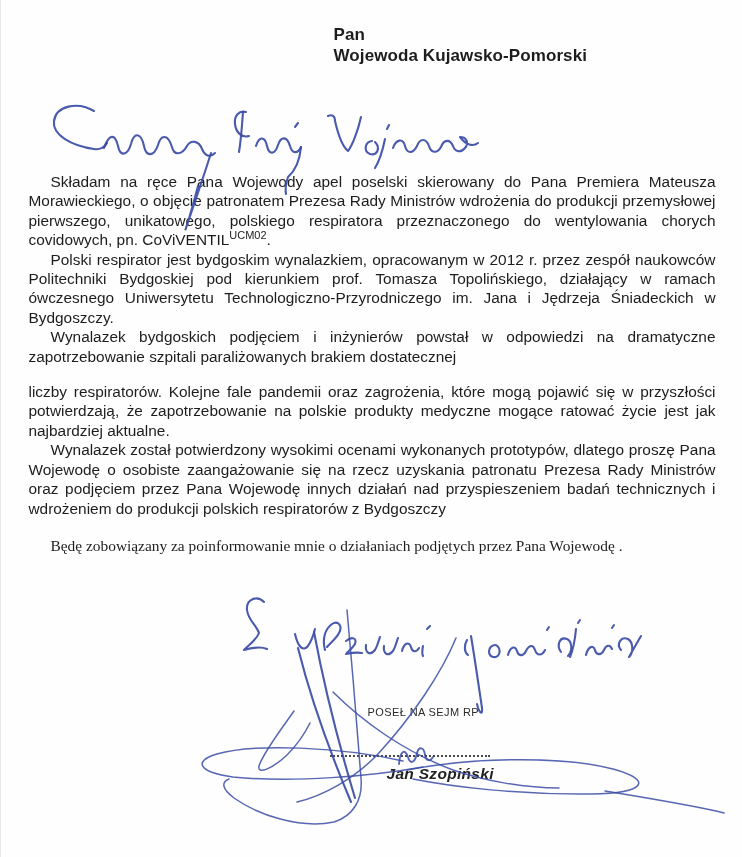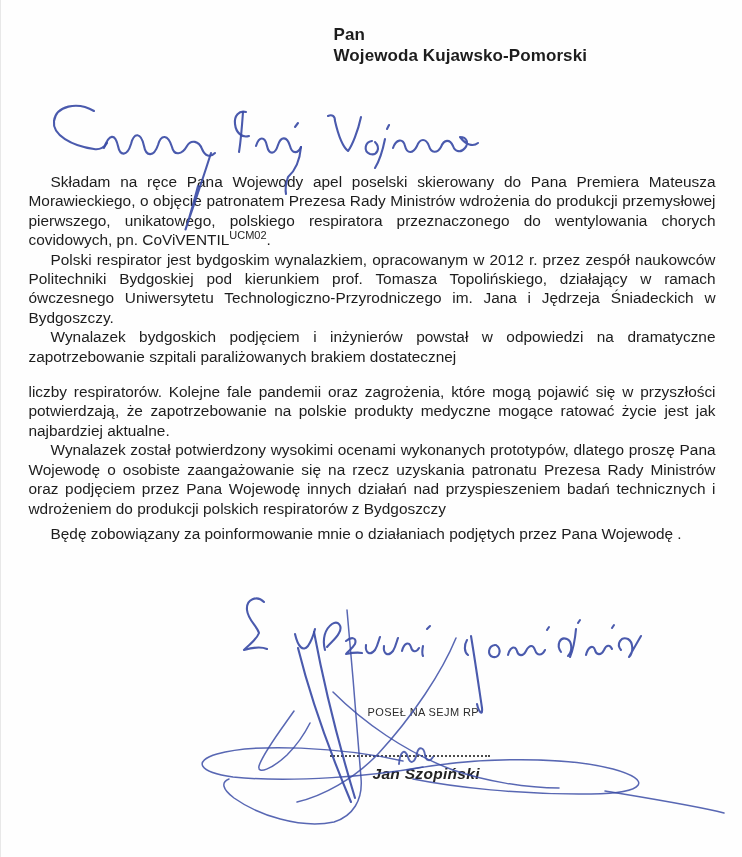--- a/index.html
+++ b/index.html
@@ -21,33 +21,33 @@
   
   .body-text{
     position:absolute;left:28px;top:172px;width:687px;
     font-size:15.4px;line-height:19.4px;
     text-align:justify;
   }
   .body-text p{margin:0;}
   .para{text-indent:22px;margin-top:9px;}
   .para.first{margin-top:0;}
   .para.cont{text-indent:0;margin-top:16px;}
-  .para.wide{line-height:30px;margin-top:1px;}
+  .para.wide{line-height:30px;margin-top:13px;font-family:Liberation Serif, serif;}
   sup.marker{font-size:11px;line-height:0;vertical-align:super;letter-spacing:0;}
   
   .sig-role{
     position:absolute;left:367px;top:706px;
     font-size:11px;letter-spacing:0.4px;color:#2c2c2c;white-space:nowrap;
   }
   .sig-dotline{
     position:absolute;left:329px;top:755px;width:160px;height:0;
     border-bottom:2px dotted #4a4a4a;
   }
   .sig-name{
-    position:absolute;left:372px;top:765px;
+    position:absolute;left:386px;top:765px;
     font-size:15.5px;font-weight:bold;font-style:italic;
     color:#222;letter-spacing:0.3px;white-space:nowrap;text-align:center;
   }
   
   .ink-overlay{
     position:absolute;left:0;top:0;width:742px;height:857px;
     pointer-events:none;
   }
   .ink-overlay path{fill:none;stroke:#3b4ca6;stroke-linecap:round;stroke-linejoin:round;}
   .ink-letters path{stroke-width:2.1;opacity:0.92;}

